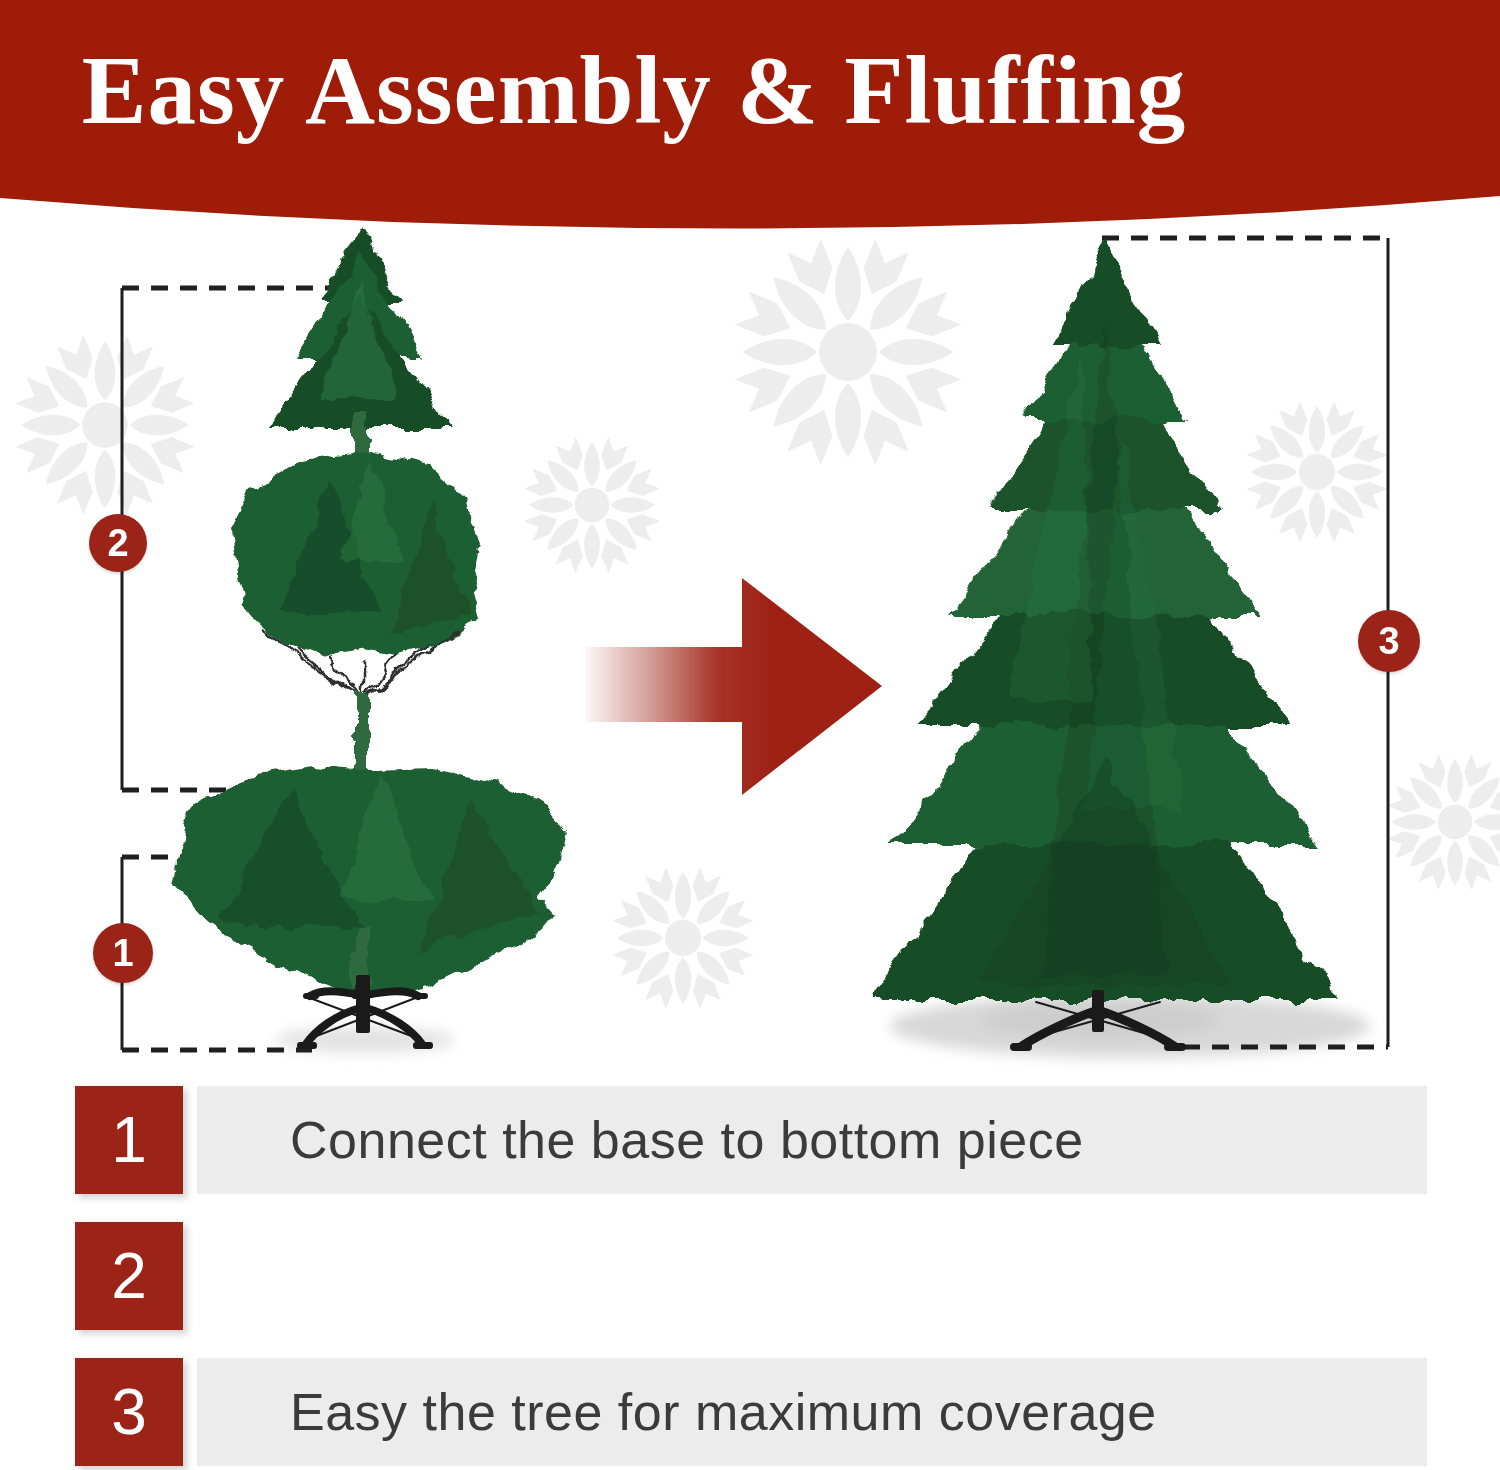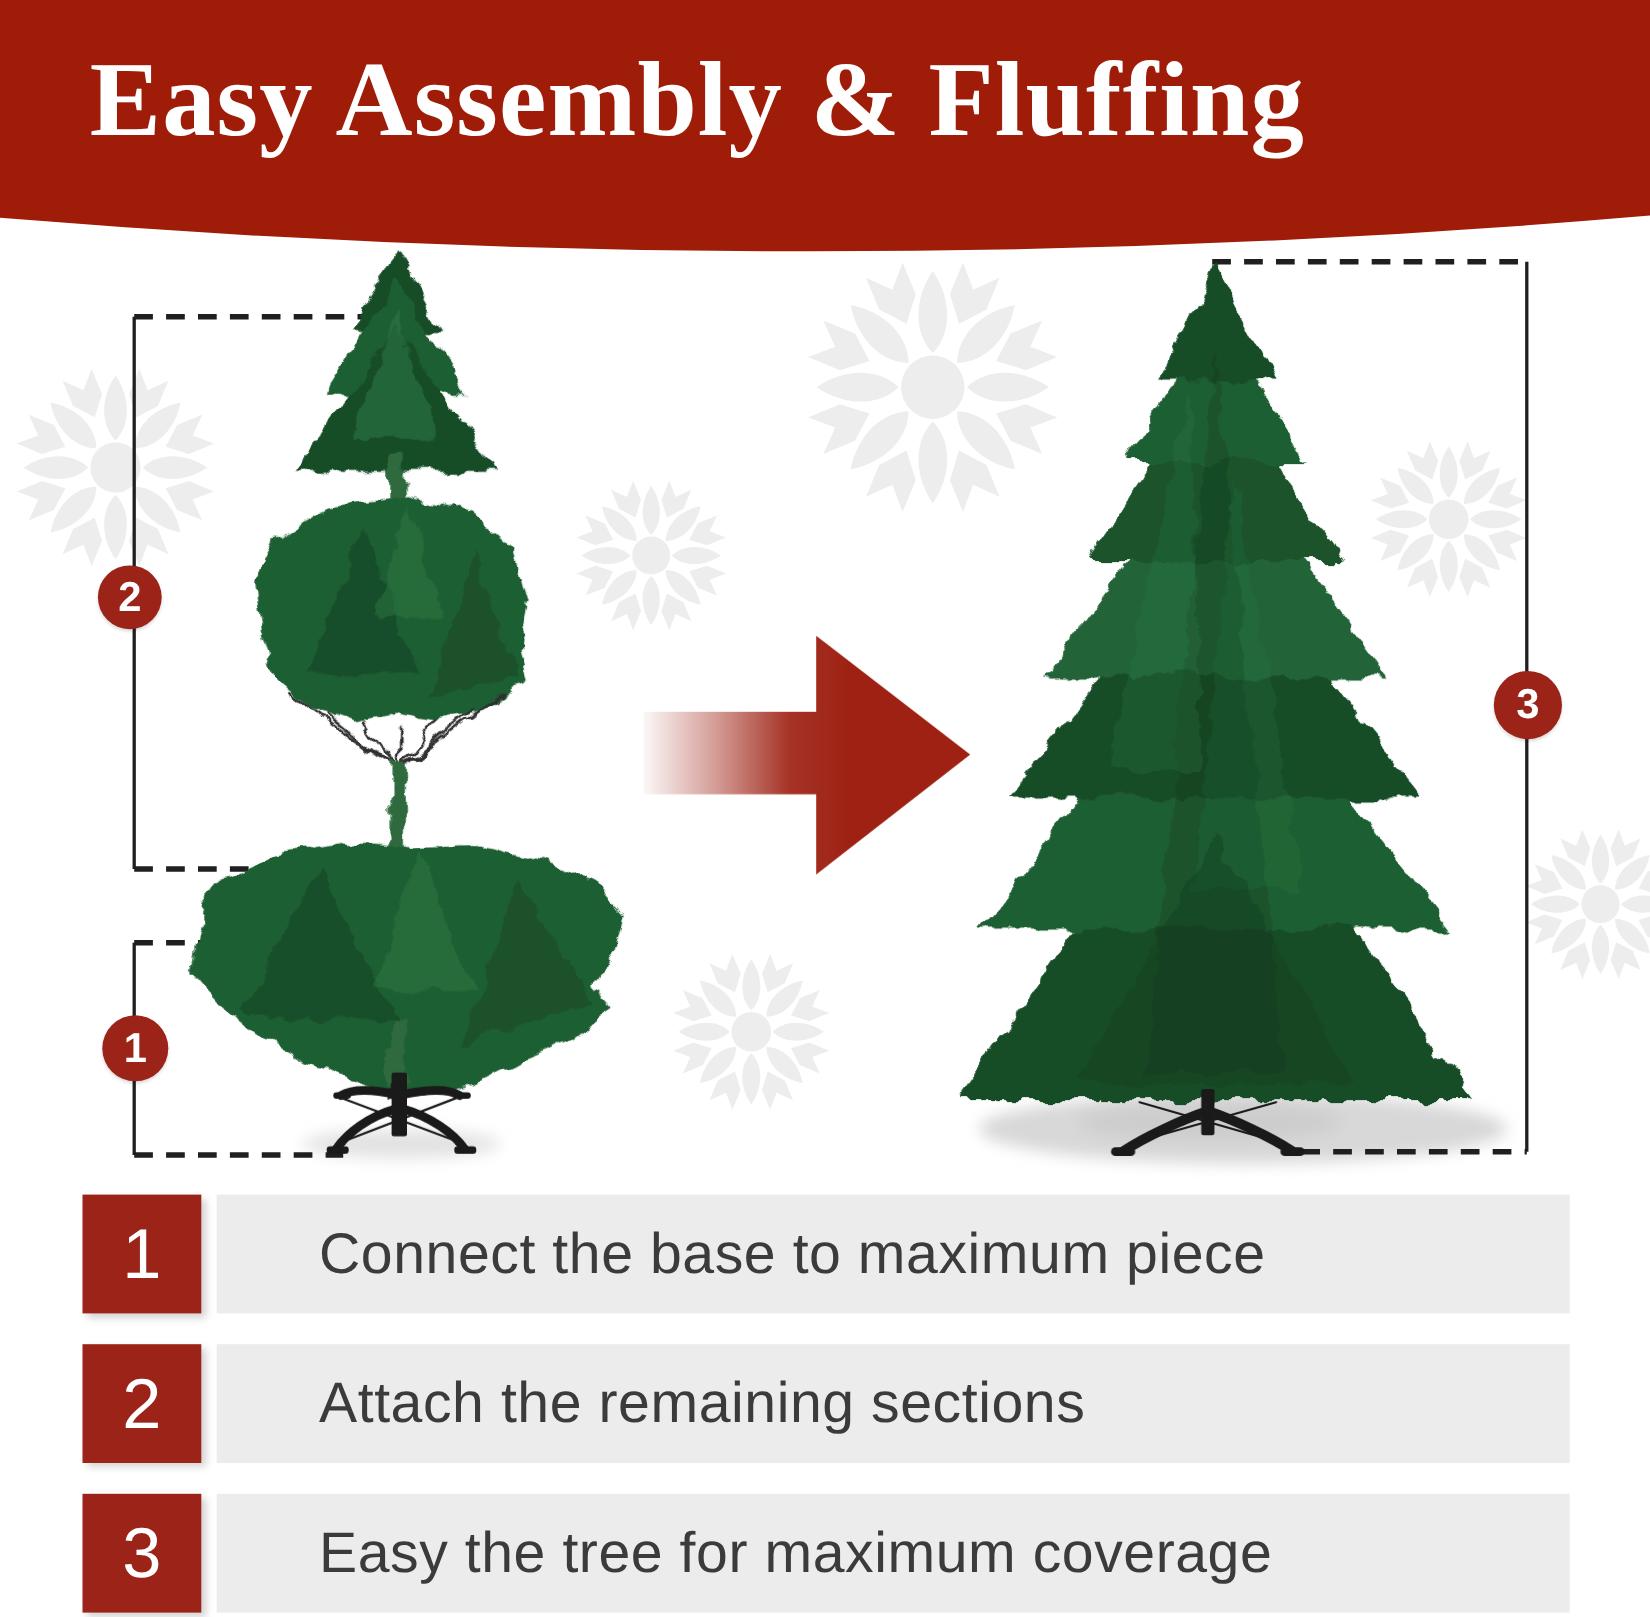--- a/index.html
+++ b/index.html
@@ -195,28 +195,25 @@
   <div class="banner-title">Easy Assembly &amp; Fluffing</div>
 
   <div class="callout" style="left:93px;top:923px;width:60px;height:60px">1</div>
   <div class="callout" style="left:89px;top:514px;width:58px;height:58px">2</div>
   <div class="callout" style="left:1358px;top:610px;width:62px;height:62px">3</div>
 
   <div>
     <div class="step-row" style="top:1086px">
       <div class="step-num">1</div>
       <div class="step-bar">
-        <span class="step-text">Connect the base to maximum piece</span>
+        <span class="step-text">Connect the base to bottom piece</span>
       </div>
     </div>
     <div class="step-row" style="top:1222px">
       <div class="step-num">2</div>
-      <div class="step-bar">
-        <span class="step-text">Attach the remaining sections</span>
-      </div>
     </div>
     <div class="step-row" style="top:1358px">
       <div class="step-num">3</div>
       <div class="step-bar">
         <span class="step-text">Easy the tree for maximum coverage</span>
       </div>
     </div>
   </div>
 
 </div>

